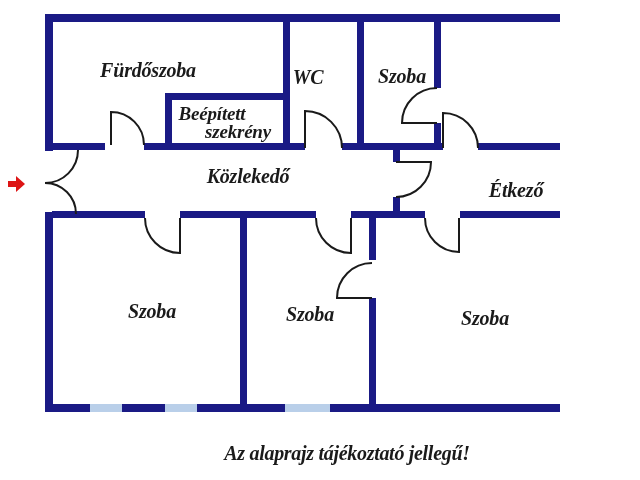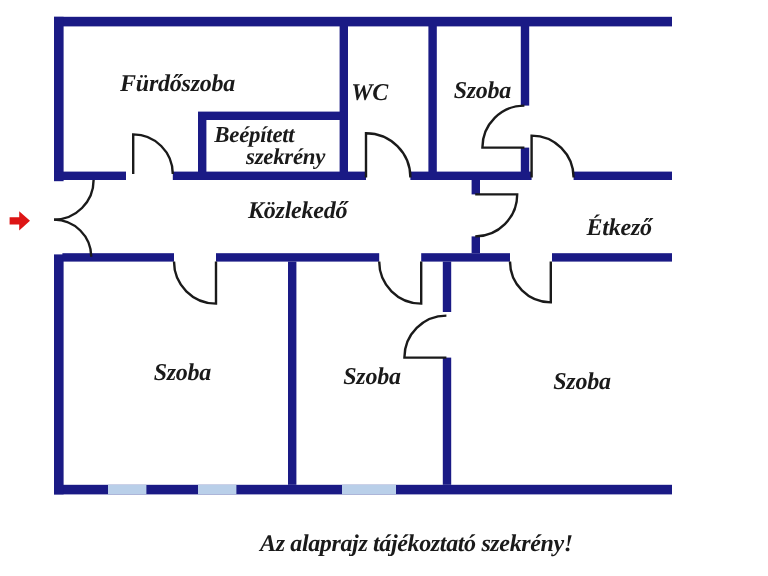--- a/index.html
+++ b/index.html
@@ -94,14 +94,14 @@
   <div class="lbl" style="left:402px;top:76px;">Szoba</div>
   <div class="lbl small" style="left:212px;top:113px;">Beépített</div>
   <div class="lbl small" style="left:226px;top:131px;margin-left:12px;">szekrény</div>
   <div class="lbl" style="left:248px;top:176px;">Közlekedő</div>
   <div class="lbl" style="left:516px;top:164px;margin-top:26px;">Étkező</div>
   <div class="lbl" style="left:152px;top:311px;">Szoba</div>
   <div class="lbl" style="left:310px;top:314px;">Szoba</div>
   <div class="lbl" style="left:485px;top:318px;">Szoba</div>
   <div class="lbl balcony" style="left:607px;top:296px;">Erkély</div>
 
-  <div class="lbl caption" style="left:347px;top:453px;">Az alaprajz tájékoztató szekrény!</div>
+  <div class="lbl caption" style="left:347px;top:453px;">Az alaprajz tájékoztató jellegű!</div>
 </div>
 
 </body></html>

